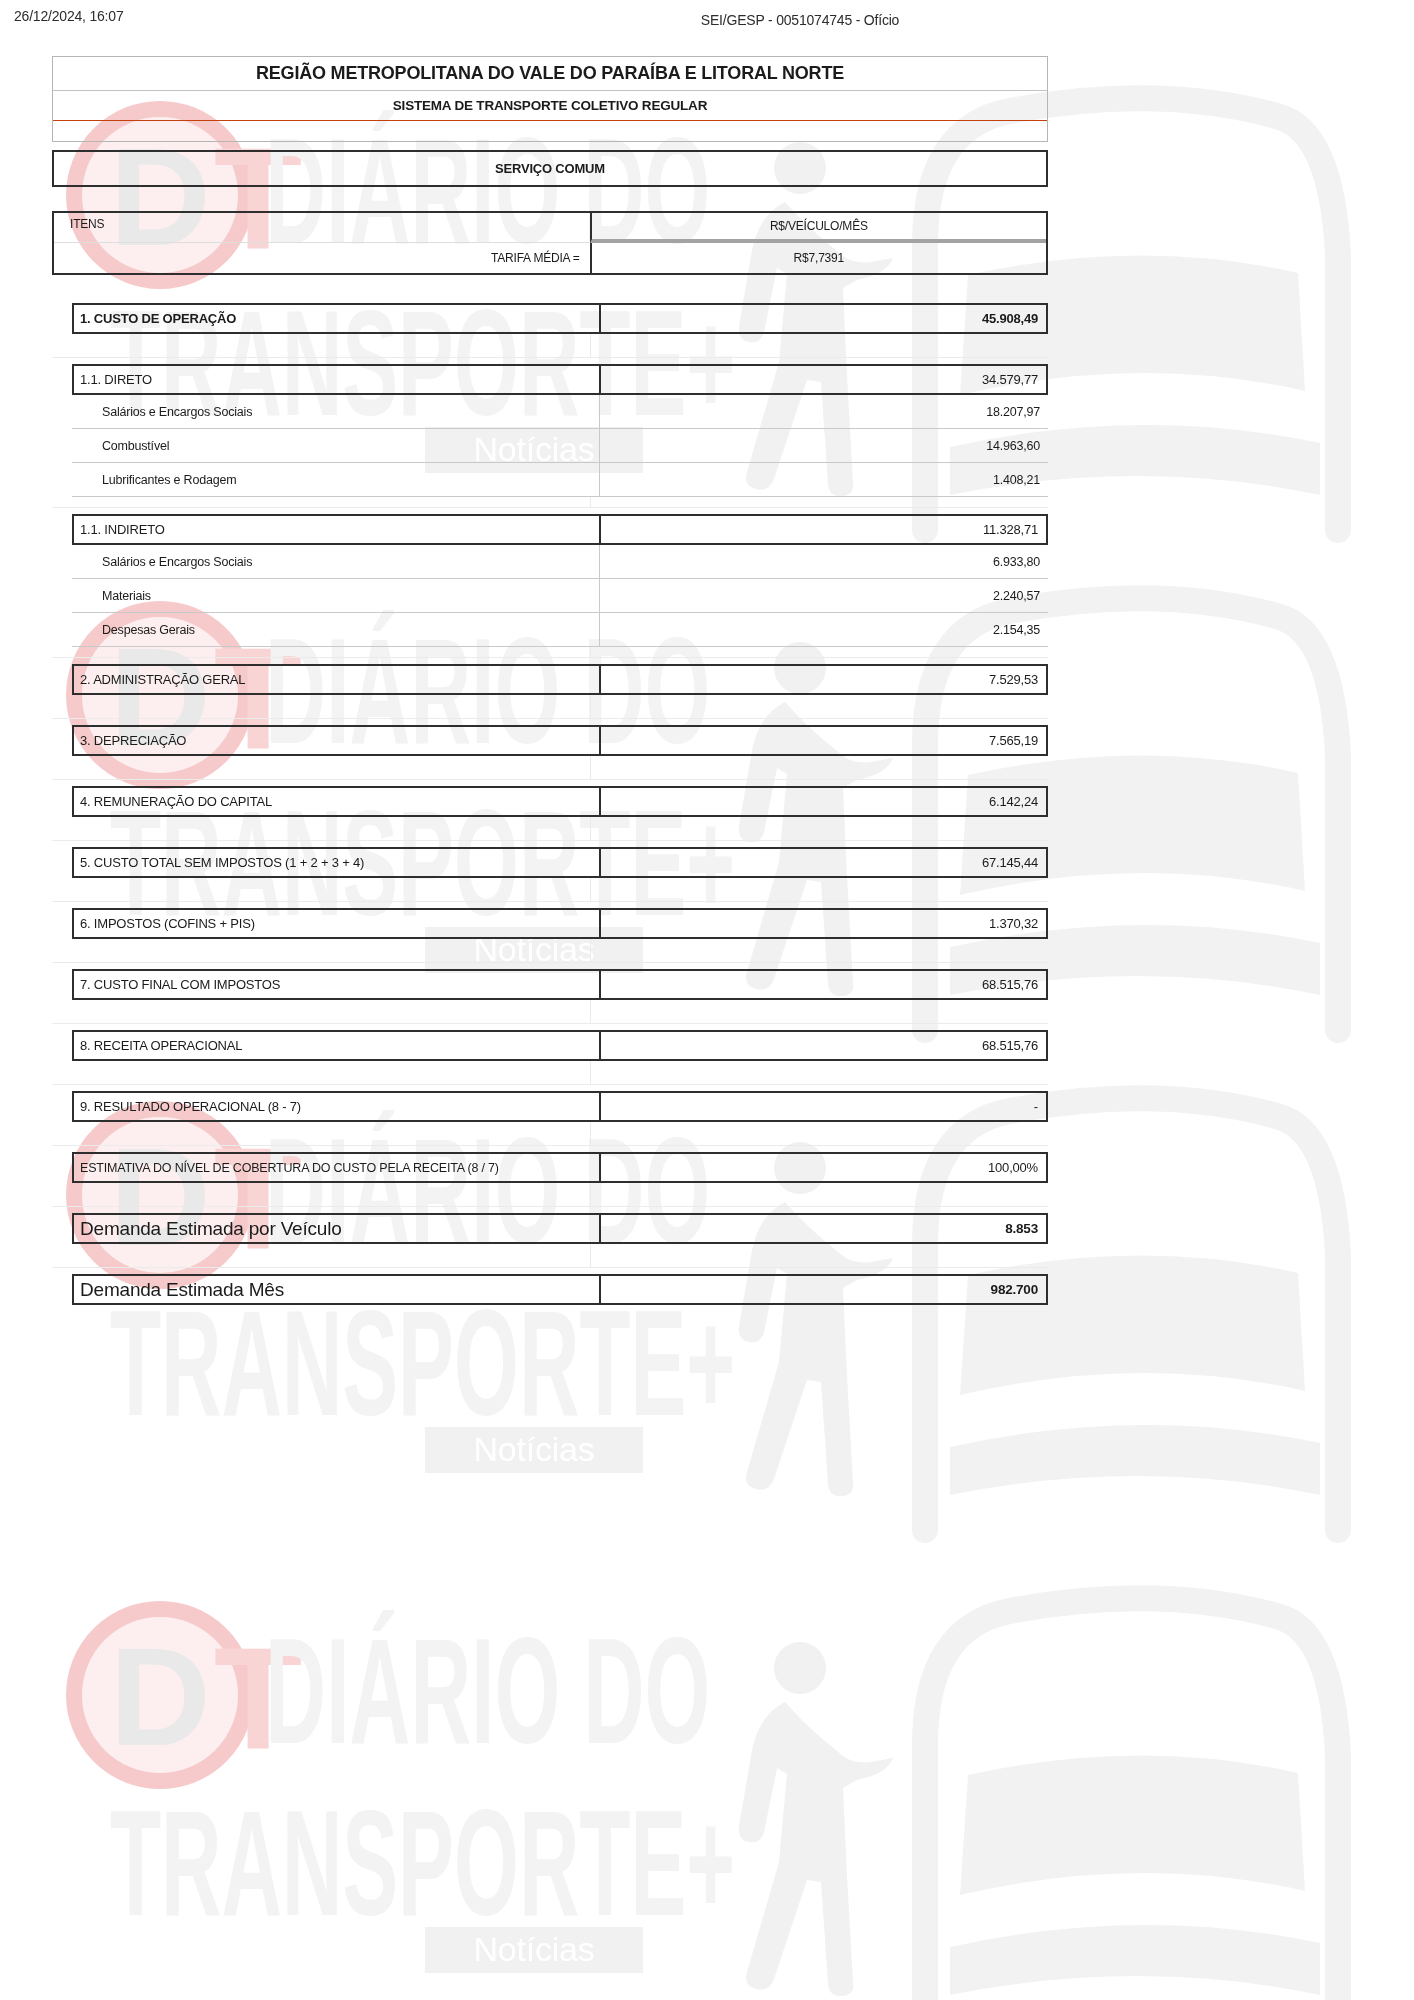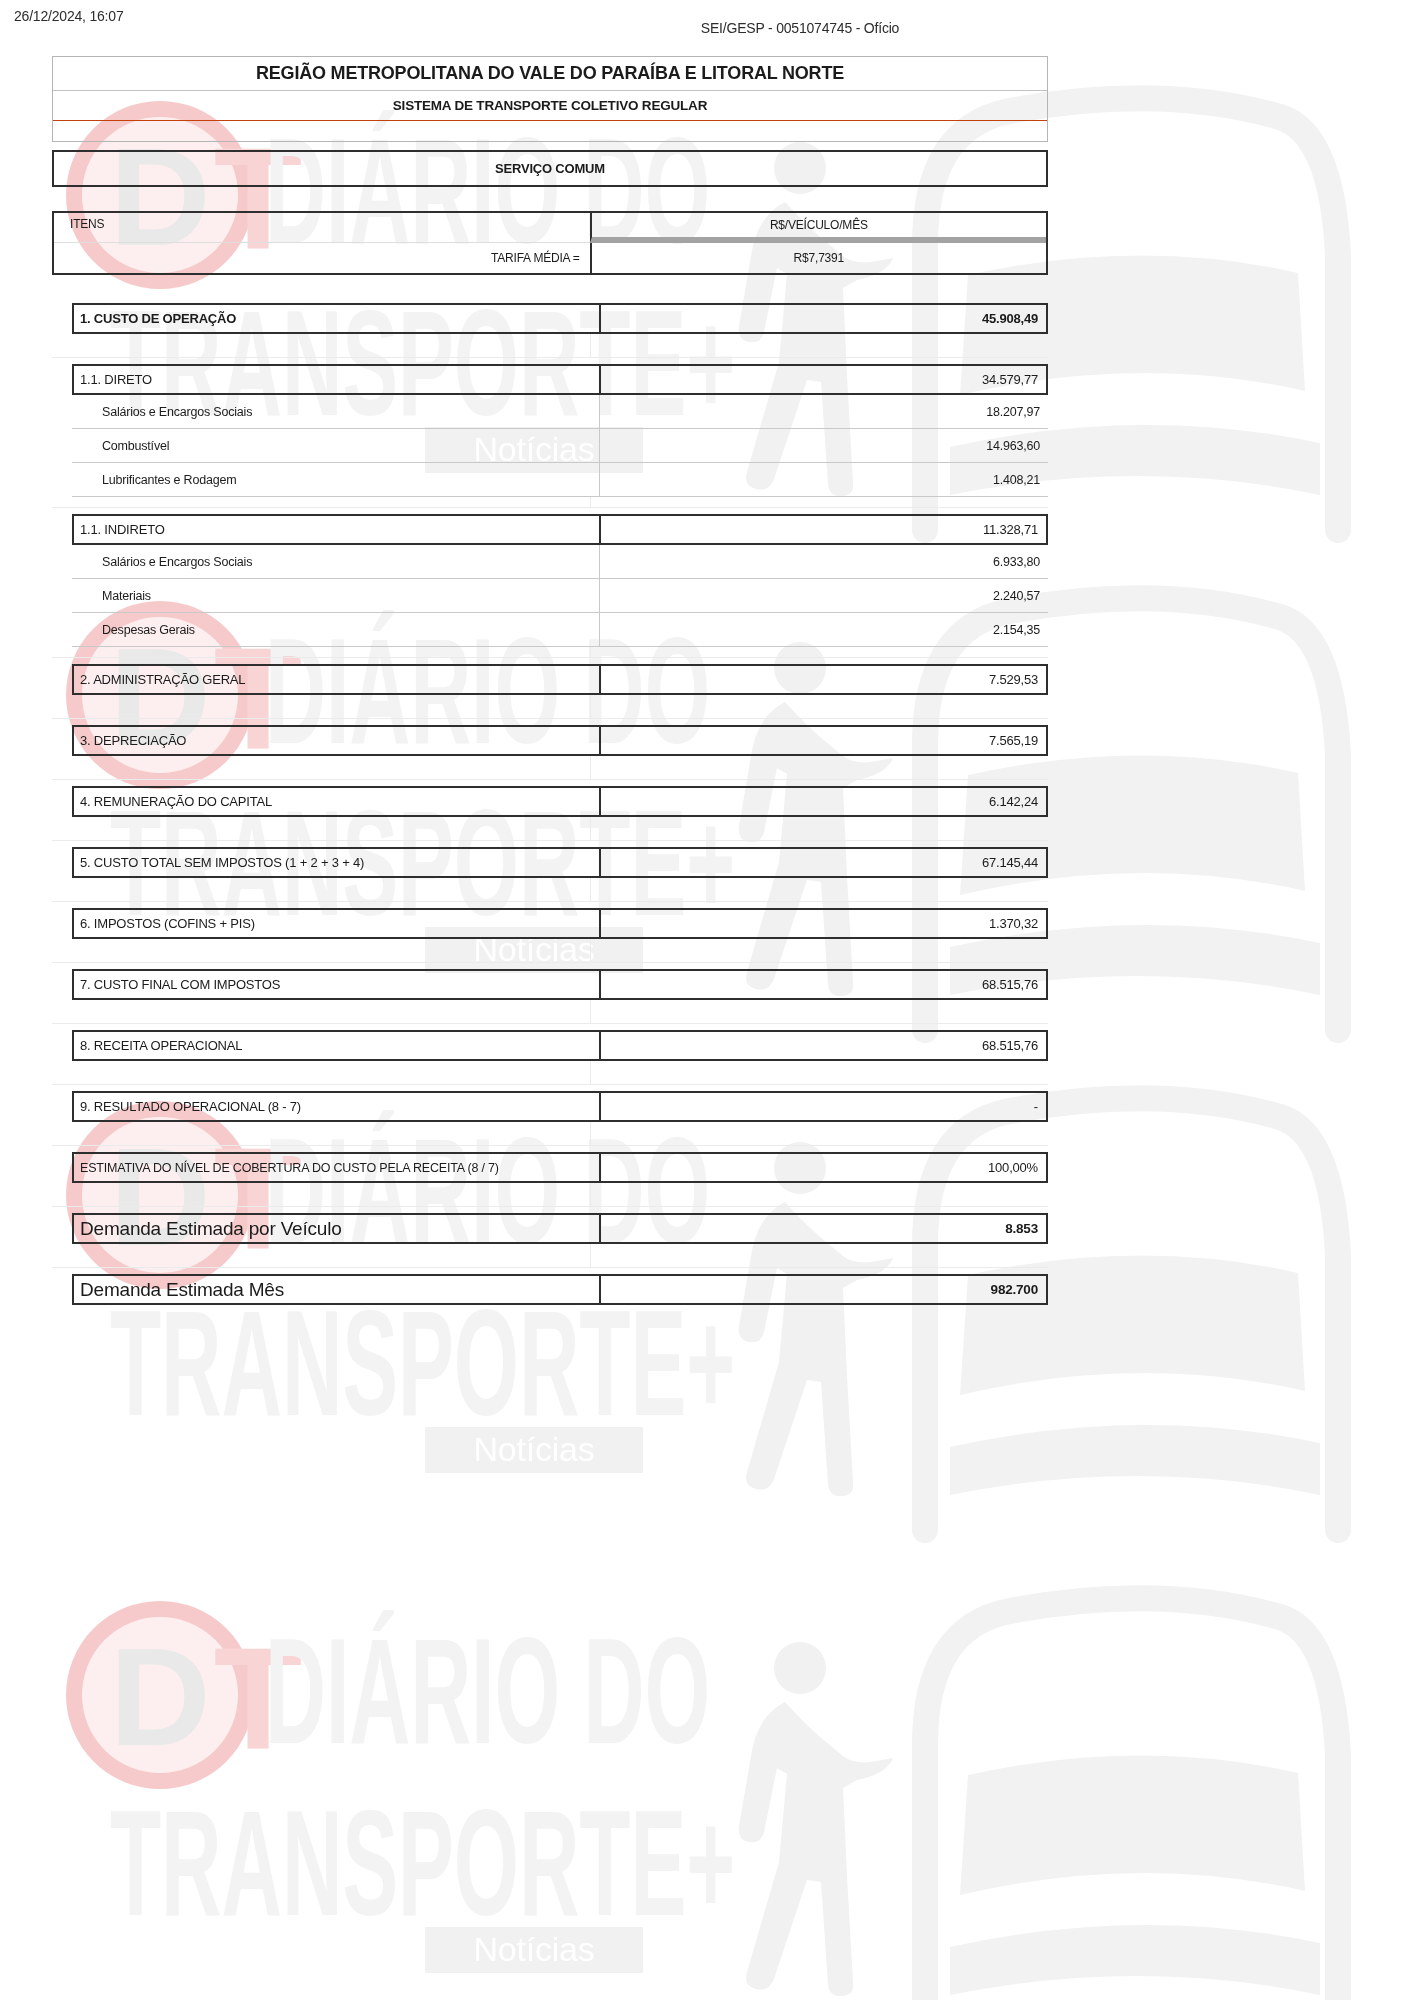--- a/index.html
+++ b/index.html
@@ -8,37 +8,37 @@
     width:1414px; height:2000px; position:relative; overflow:hidden;
     font-family:"Liberation Sans","DejaVu Sans",sans-serif;
     color:#1b1b1b; letter-spacing:-0.2px;
   }
   
   .wm-layer { position:absolute; inset:0; pointer-events:none; z-index:0; }
   .wm-tile { position:absolute; left:0; width:1360px; height:470px; }
   
   .top-hdr { position:absolute; top:8px; left:0; width:100%; z-index:2; font-size:14px; color:#2c2c2c; }
   .top-hdr .dt { position:absolute; left:14px; top:0; }
-  .top-hdr .ref { position:absolute; left:800px; top:12px; transform:translateX(-50%); white-space:nowrap; }
+  .top-hdr .ref { position:absolute; left:800px; top:4px; transform:translateX(-50%); white-space:nowrap; }
   
   .doc { position:absolute; left:52px; top:56px; width:996px; z-index:1; }
   .title-block { border:1px solid #b5b5b5; }
   .title-row { height:34px; display:flex; align-items:center; justify-content:center;
                font-weight:bold; font-size:18px; border-bottom:1px solid #c2c2c2; }
   .subtitle-row { height:30px; display:flex; align-items:center; justify-content:center;
                   font-weight:bold; font-size:13.5px; border-bottom:1px solid #c2410c; }
   .empty-row { height:20px; }
   .service-box { margin-top:8px; height:37px; border:2px solid #2e2e2e;
                  display:flex; align-items:center; justify-content:center;
                  font-weight:bold; font-size:13px; }
   .header-box { margin-top:24px; border:2px solid #2e2e2e;
                 display:grid; grid-template-columns:54% 46%; grid-template-rows:30px 30px; }
   .header-box .c { display:flex; align-items:center; font-size:12px; }
   .hb-items  { padding:4px 16px; align-items:flex-start !important; }
-  .hb-vcol   { justify-content:center; border-left:2px solid #2e2e2e; border-bottom:6px solid #a3a3a3; }
+  .hb-vcol   { justify-content:center; border-left:2px solid #2e2e2e; border-bottom:4px solid #a3a3a3; }
   .hb-items  { border-bottom:1px solid #dedede; }
   .hb-tarifa { justify-content:flex-end; padding-right:10px; }
   .hb-tvalue { justify-content:center; border-left:2px solid #2e2e2e; }
   
   .rows { margin-top:28px; }
   .row { display:grid; grid-template-columns:54% 46%;margin-left:20px; }
   .row .cell { display:flex; align-items:center; font-size:13px; }
   .row .label { padding-left:6px; }
   .row .value { justify-content:flex-end; padding-right:8px; }
   .row.heavy { height:31px; border:2px solid #2e2e2e; }

